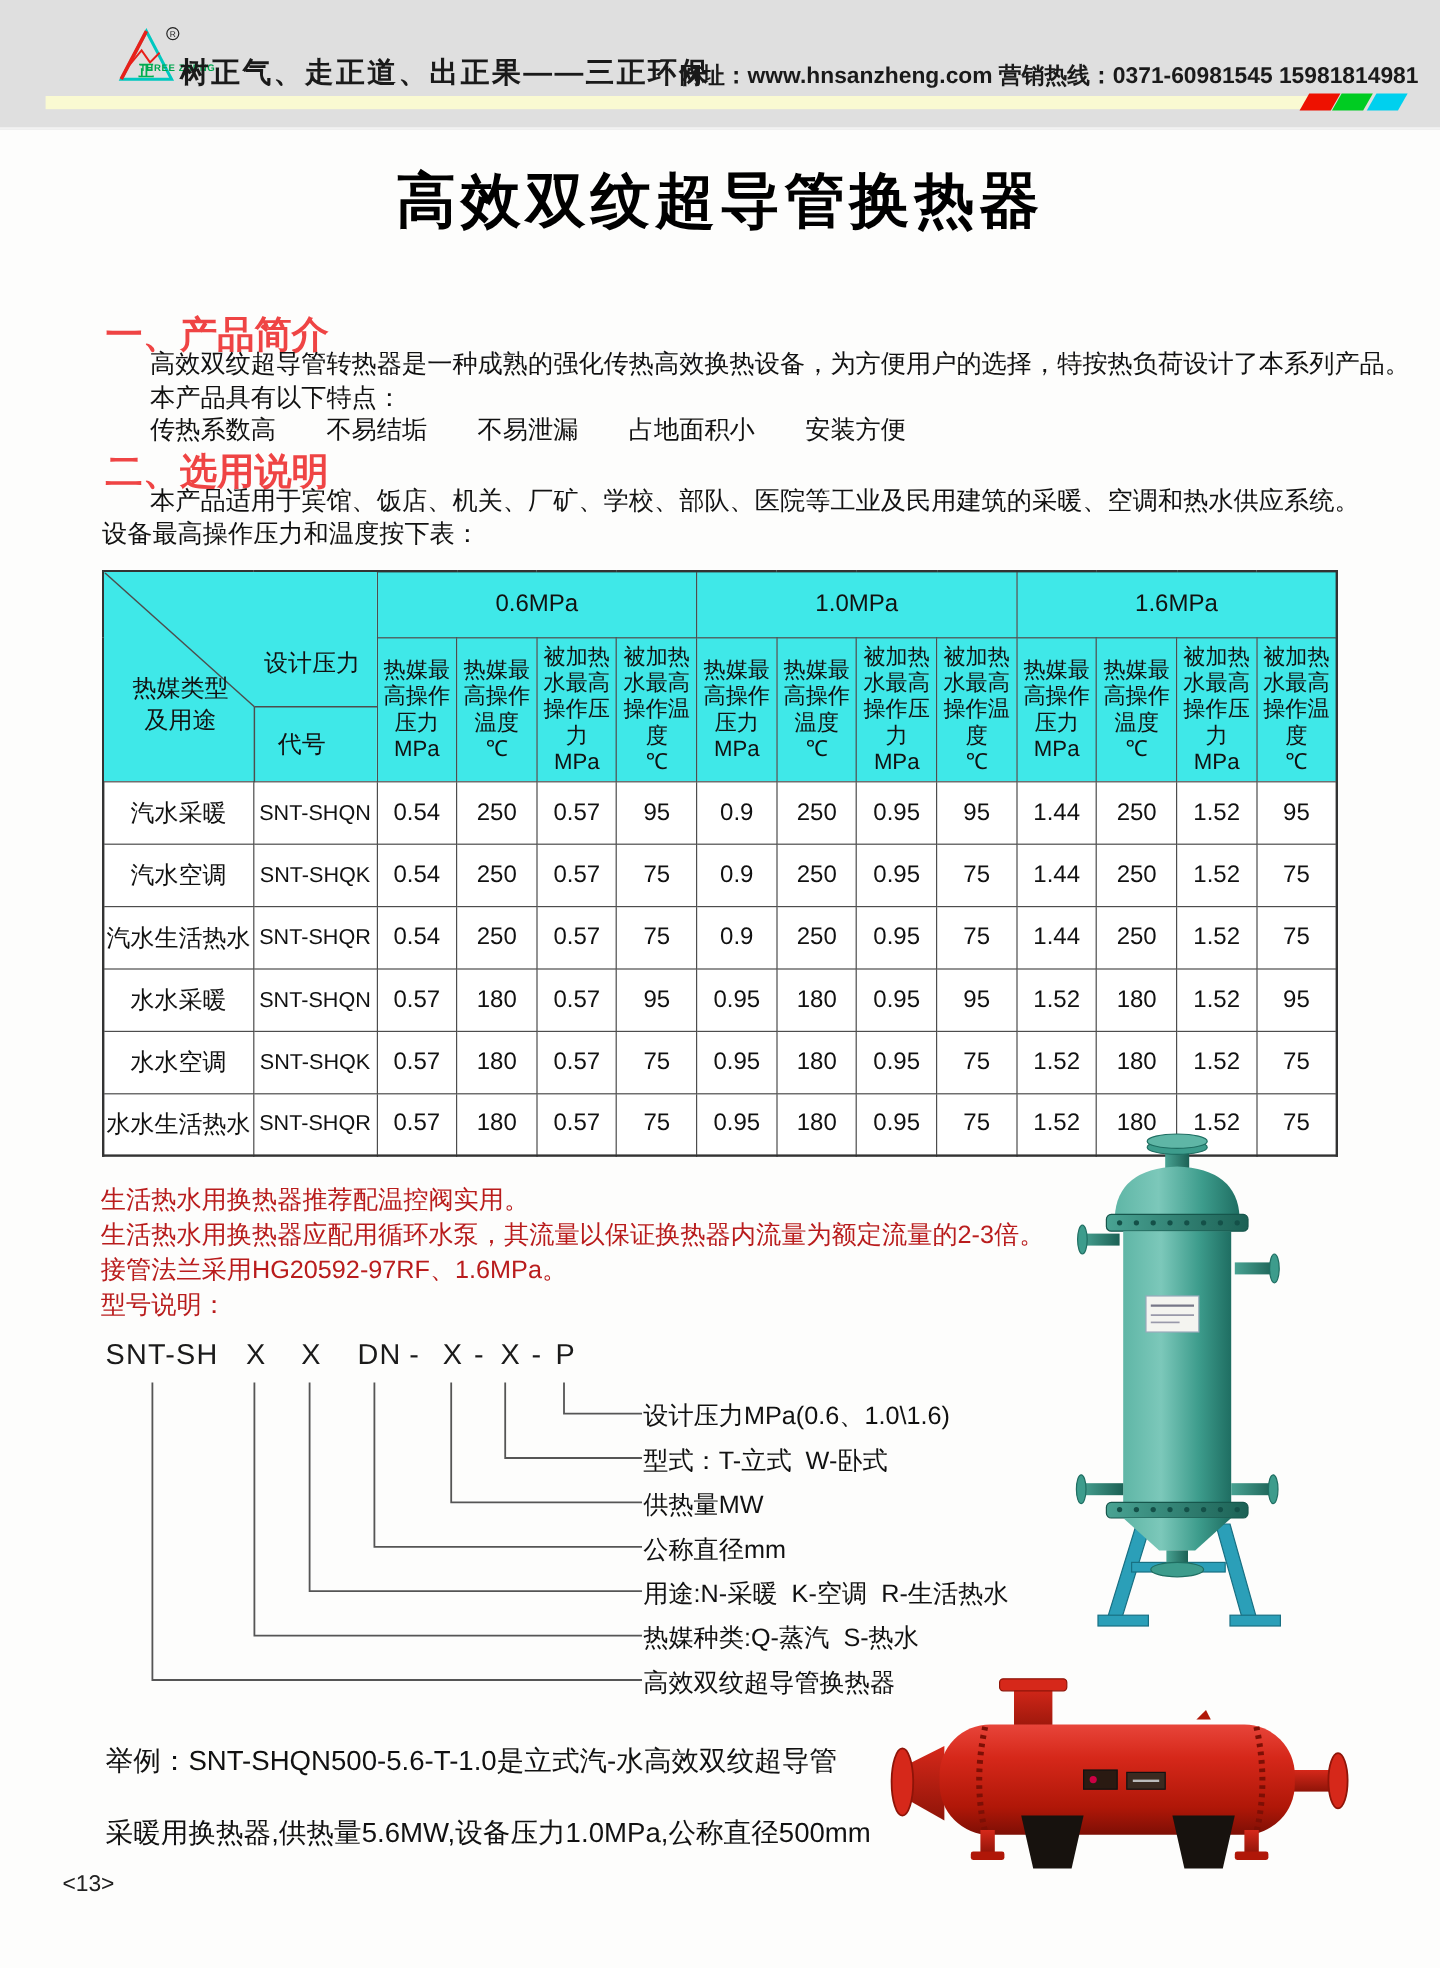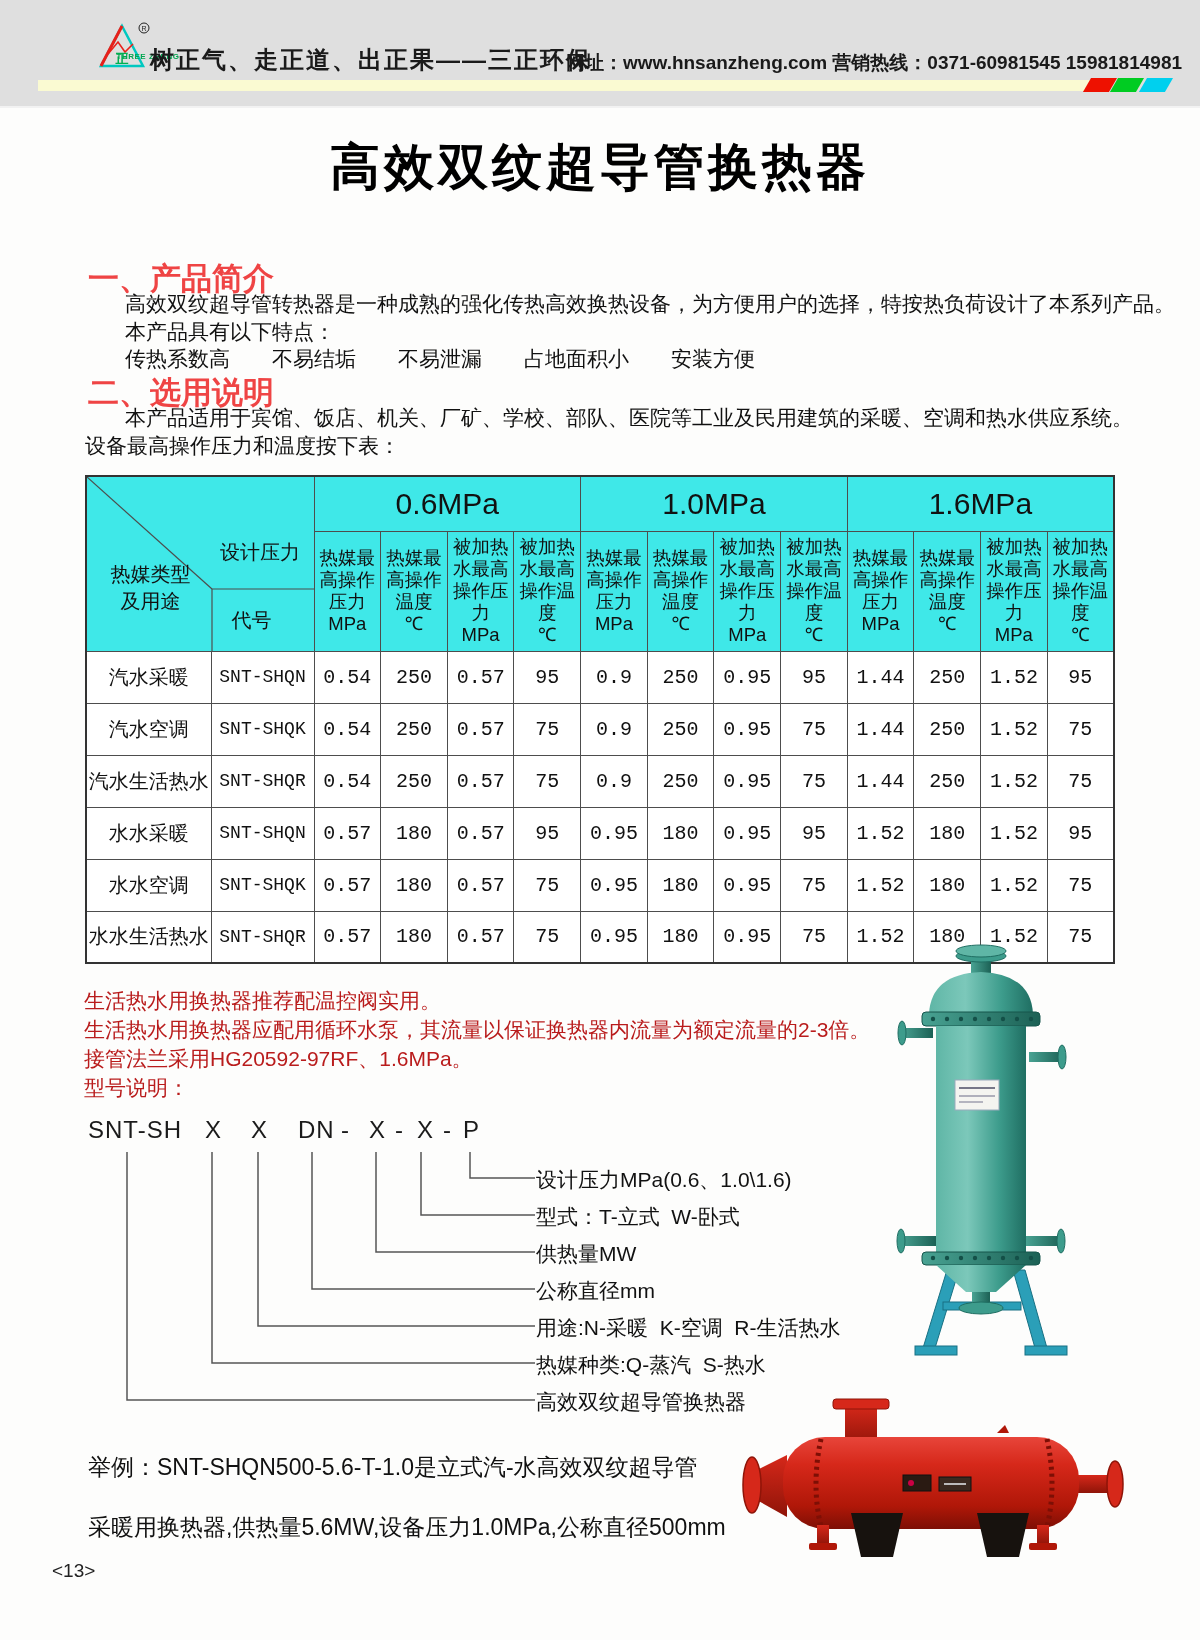--- a/index.html
+++ b/index.html
@@ -22,27 +22,27 @@
   
   .main-title { position:absolute; left:0; top:134px; width:1200px; text-align:center;
     font-size:50px; font-weight:900; letter-spacing:4px; color:#000; }
   .sec-head { position:absolute; font-size:31px; font-weight:900; color:#ef4444; }
   .body-text { position:absolute; font-size:21px; color:#111; line-height:28px; white-space:pre; }
 
   
   table.spec { position:absolute; left:85px; top:475px; width:1030px; border-collapse:collapse;
     table-layout:fixed; border:2px solid #333; }
   table.spec td { border:1px solid #4d4d4d; text-align:center; vertical-align:middle; padding:0; }
-  td.group { background:#3fe8e8; font-size:30px; height:55px; }
+  td.group { background:#3fe8e8; font-size:20px; height:55px; }
   td.subhead { background:#3fe8e8; font-size:18.5px; line-height:1.18; height:120px; white-space:pre-line; }
   td.corner { background:#3fe8e8; position:relative; padding:0; }
   td.rowtype { font-size:20px; background:#fff; }
   td.rowcode { font-size:18px; background:#fff;margin-top:10px; }
   td.val { font-size:20px; background:#fff; }
-  tr.data { height:52px;font-family:Liberation Mono, monospace; }
+  tr.data { height:52px; }
   .corner-label { position:absolute; font-size:20px; white-space:pre-line; text-align:center; }
 
   .note-block { position:absolute; left:84px; top:986px; font-size:21px; line-height:29px; color:#b91c1c; }
 
   
   .code-part { position:absolute; top:1116px; font-size:24px; color:#1a1a1a; letter-spacing:1px; }
   .diag-label { position:absolute; left:536px; font-size:21px; color:#111; white-space:pre; }
   .example { position:absolute; left:88px; font-size:23px; color:#111; }
   .footer-num { position:absolute; left:52px; top:1560px; font-size:19px; color:#222; }
 </style>

